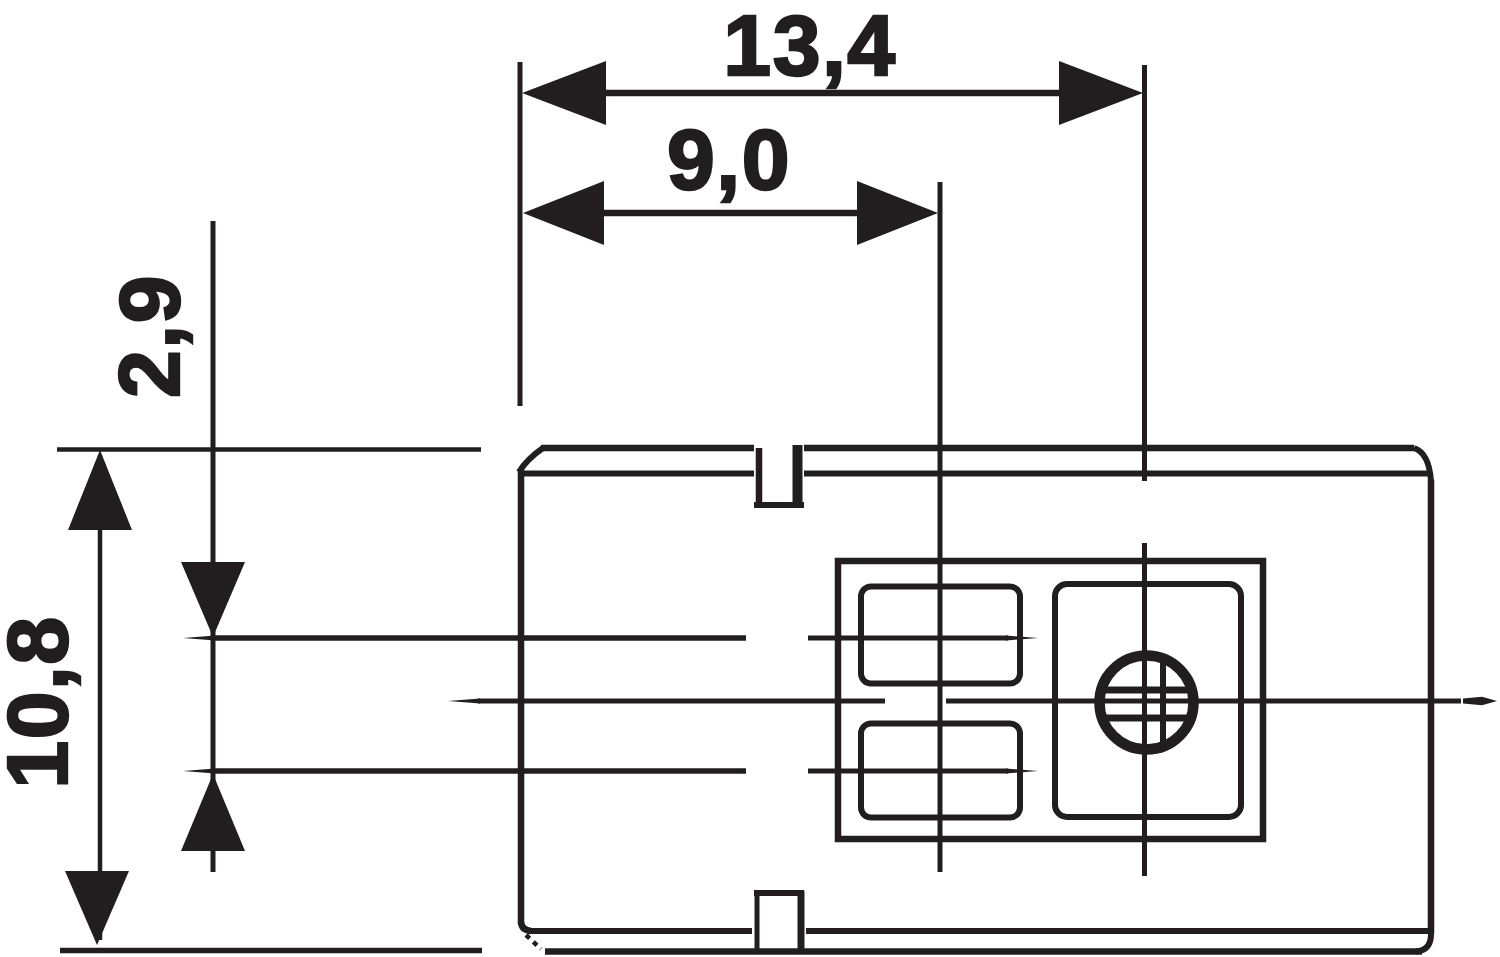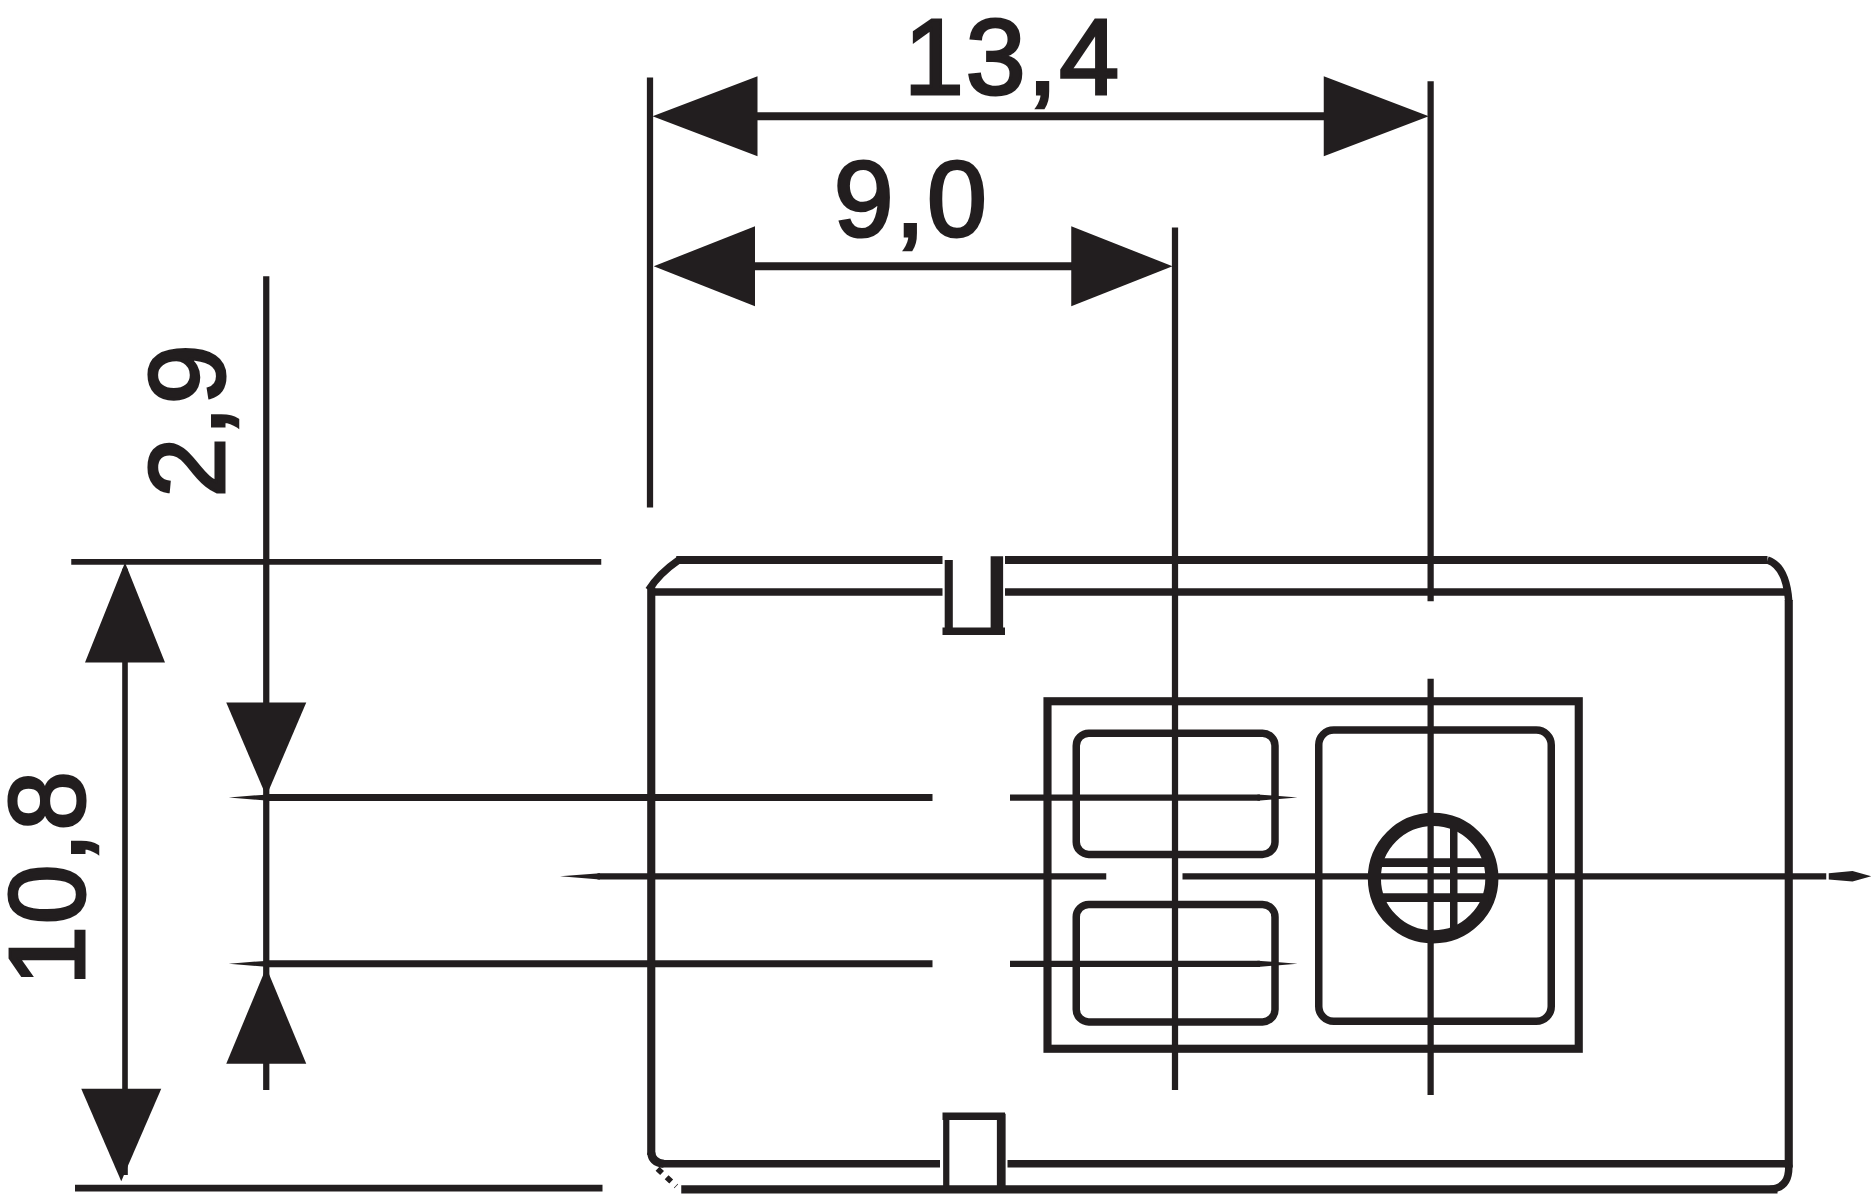--- a/index.html
+++ b/index.html
@@ -1,16 +1,16 @@
 <!DOCTYPE html>
 <html><head>
 <meta charset="utf-8">
 <style>
   html,body{margin:0;padding:0;background:#ffffff;}
-  #c{position:relative;width:1500px;height:957px;background:#ffffff;overflow:hidden;}
+  #c{position:relative;width:1500px;height:957px;background:#ffffff;overflow:hidden;font-weight:bold;}
   svg{display:block;}
   text{font-family:"Liberation Sans", sans-serif;fill:#221e1f;}
 </style>
 </head>
 <body>
 <div id="c">
 <svg width="1500" height="957" viewBox="0 0 1500 957">
   <g stroke="#221e1f" fill="none">
 
     <line x1="598" y1="93" x2="1062" y2="93" stroke-width="6.5"></line>

